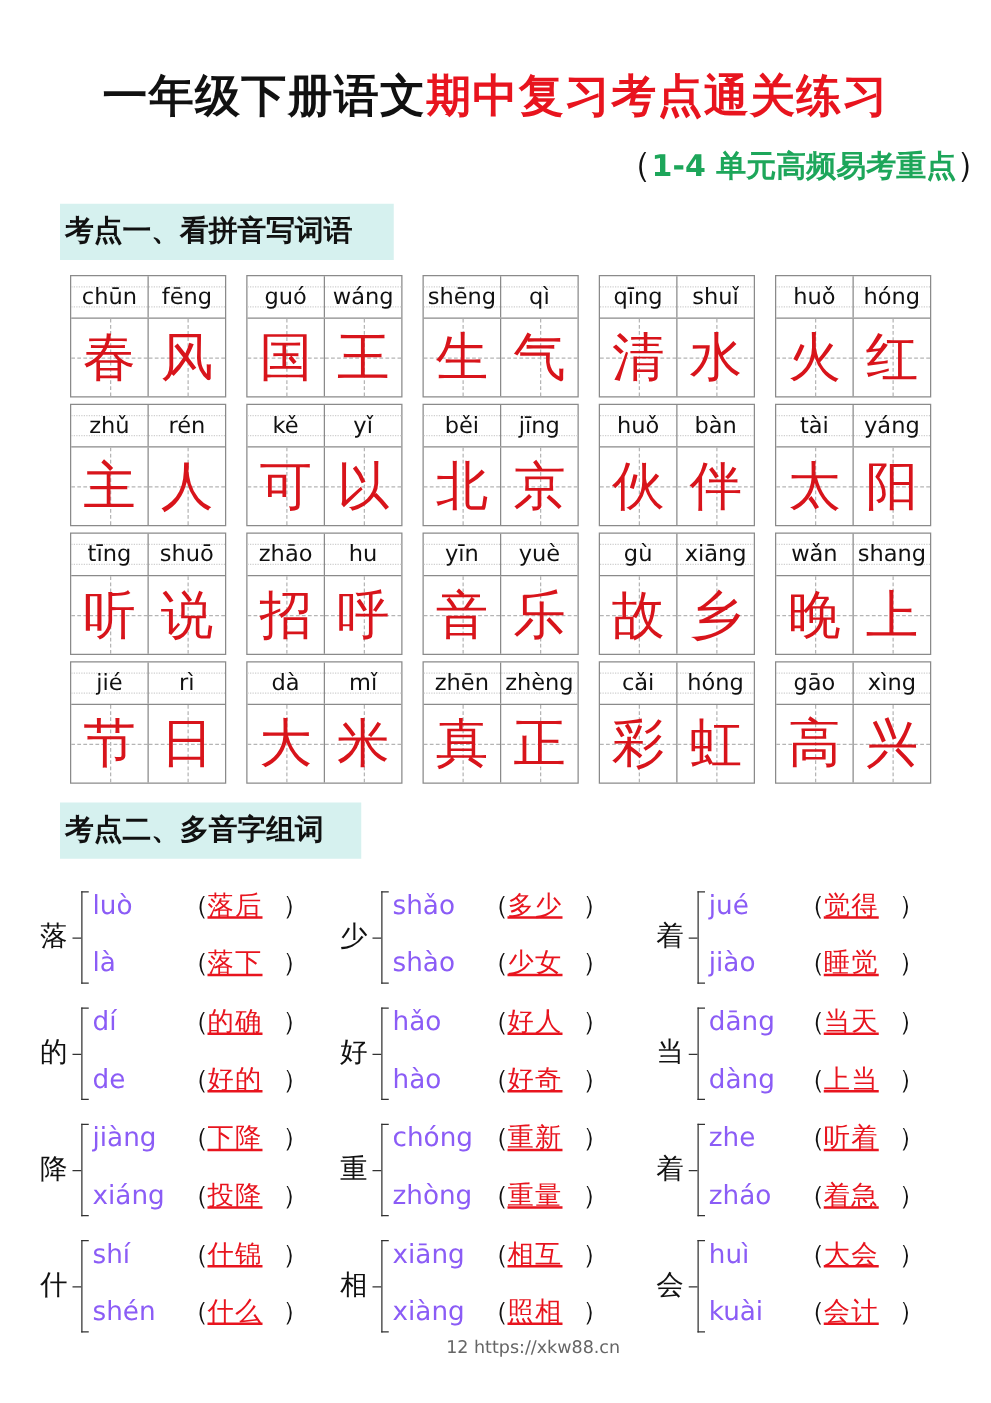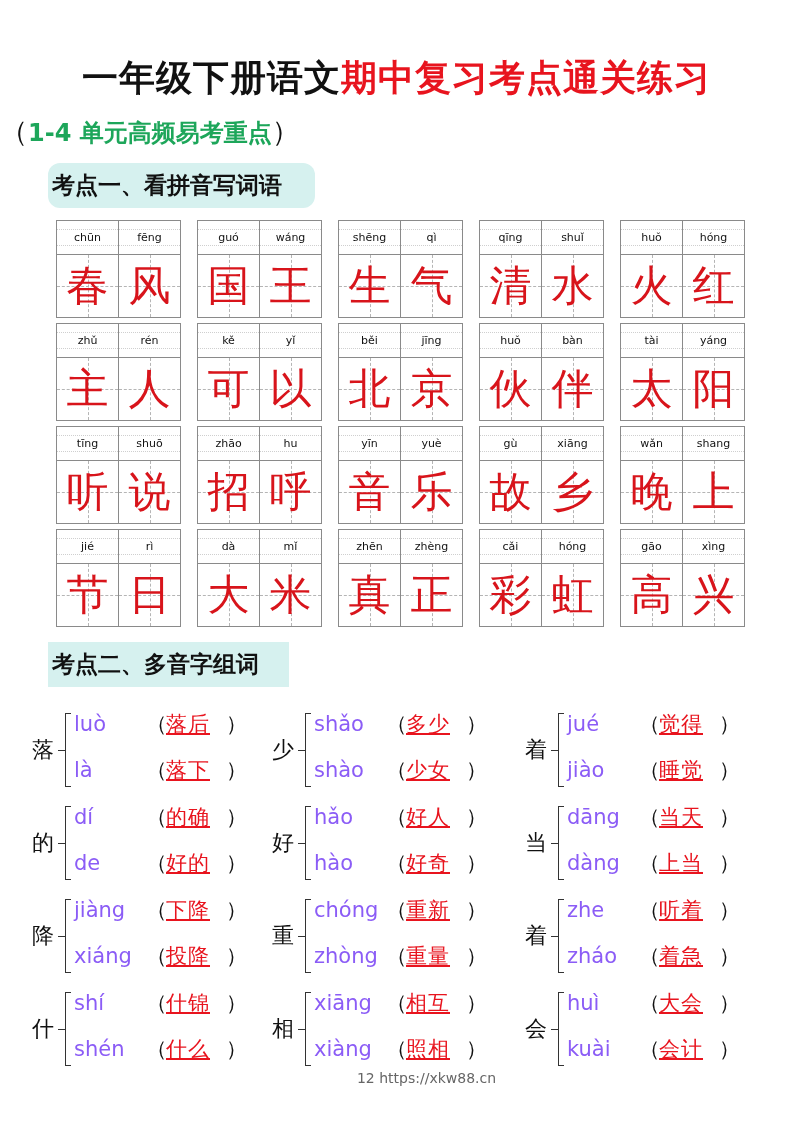--- a/index.html
+++ b/index.html
@@ -4,39 +4,39 @@
 <style>
   html, body { margin: 0; padding: 0; background: #ffffff; }
   body { width: 793px; height: 1122px; position: relative; overflow: hidden;
          font-family: "DejaVu Sans", "Liberation Sans", sans-serif; color: #111; }
 
   .title { position: absolute; top: 56px; left: 0; width: 793px; text-align: center;
            font-size: 36px; font-weight: bold; letter-spacing: 1px; line-height: 44px; }
   .title .black { color: #111; }
   .title .red { color: #e8141e; }
 
-  .subtitle { position: absolute; top: 114px; left: 0; width: 793px; text-align: left;
+  .subtitle { position: absolute; top: 114px; left: 0; width: 793px; text-align: right;
               font-size: 24px; line-height: 36px; font-weight: bold; }
   .subtitle .paren { color: #111; font-weight: normal; font-size: 28px; }
   .subtitle .green { color: #1da65a; }
 
   .section-head { position: absolute; left: 48px; height: 45px; background: #d6f1ef;
                   font-size: 23px; font-weight: bold; line-height: 45px; padding: 0 6px 0 4px; color: #111; }
-  #sec1 { top: 163px; width: 257px; border-radius: 12px; }
+  #sec1 { top: 163px; width: 257px; }
   #sec2 { top: 642px; width: 231px; }
 
   .card { position: absolute; width: 125px; height: 98px; border: 1px solid #8a8a8a; box-sizing: border-box;
           background: #fff; }
   .card .py-row { position: absolute; top: 0; left: 0; width: 123px; height: 33px;
                   border-bottom: 1px solid #8a8a8a; display: flex; }
   .card .py-row::before, .card .py-row::after { content: ""; position: absolute; left: 0; right: 0;
                   border-top: 1px dotted #cfcfcf; }
   .card .py-row::before { top: 8px; }
   .card .py-row::after { top: 24px; }
-  .card .py { flex: 1; text-align: center; font-size: 11px; line-height: 33px; color: #111;
+  .card .py { flex: 1; text-align: center; font-size: 18px; line-height: 33px; color: #111;
               position: relative; z-index: 1; font-family: "DejaVu Sans", sans-serif; }
   .card .py + .py { border-left: 1px solid #8a8a8a; }
   .card .ch-row { position: absolute; top: 34px; left: 0; width: 123px; height: 62px; display: flex; }
   .card .ch { flex: 1; position: relative; text-align: center; font-size: 42px; line-height: 62px;
               color: #d8141b; font-family: "DejaVu Serif", "Liberation Serif", serif; }
   .card .ch + .ch { border-left: 1px solid #8a8a8a; }
   .card .ch::before { content: ""; position: absolute; left: 0; right: 0; top: 31px;
                       border-top: 1px dashed #b5b5b5; }
   .card .ch::after { content: ""; position: absolute; top: 0; bottom: 0; left: 50%;
                      border-left: 1px dashed #b5b5b5; }

